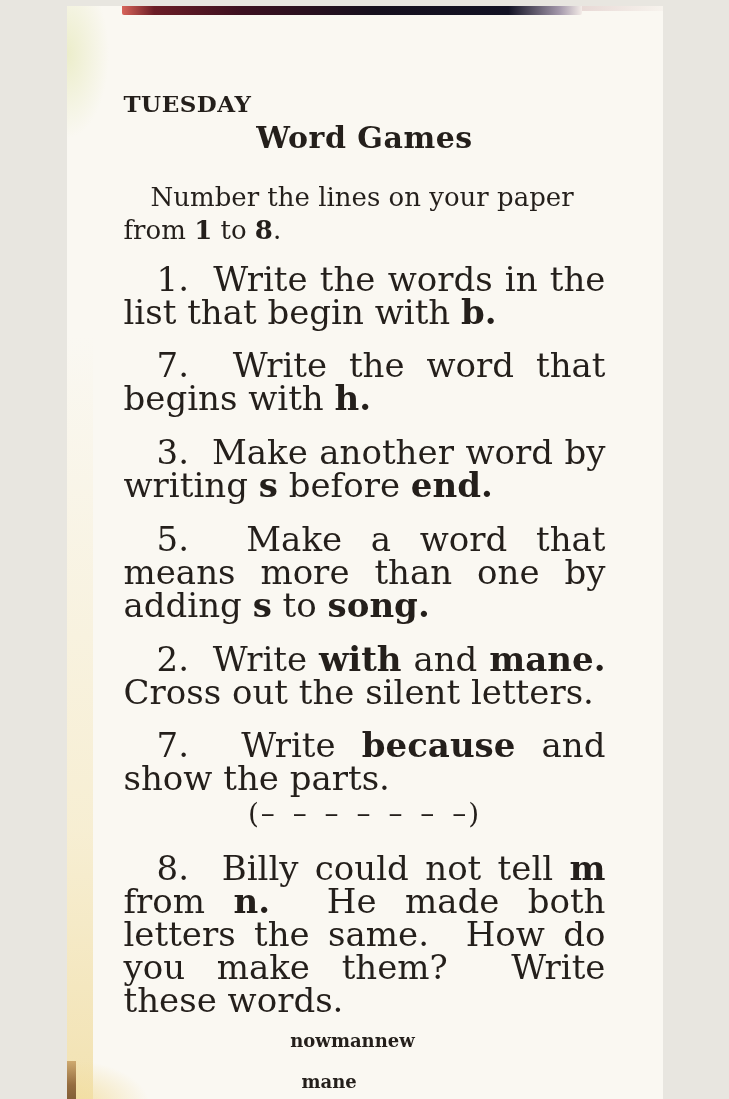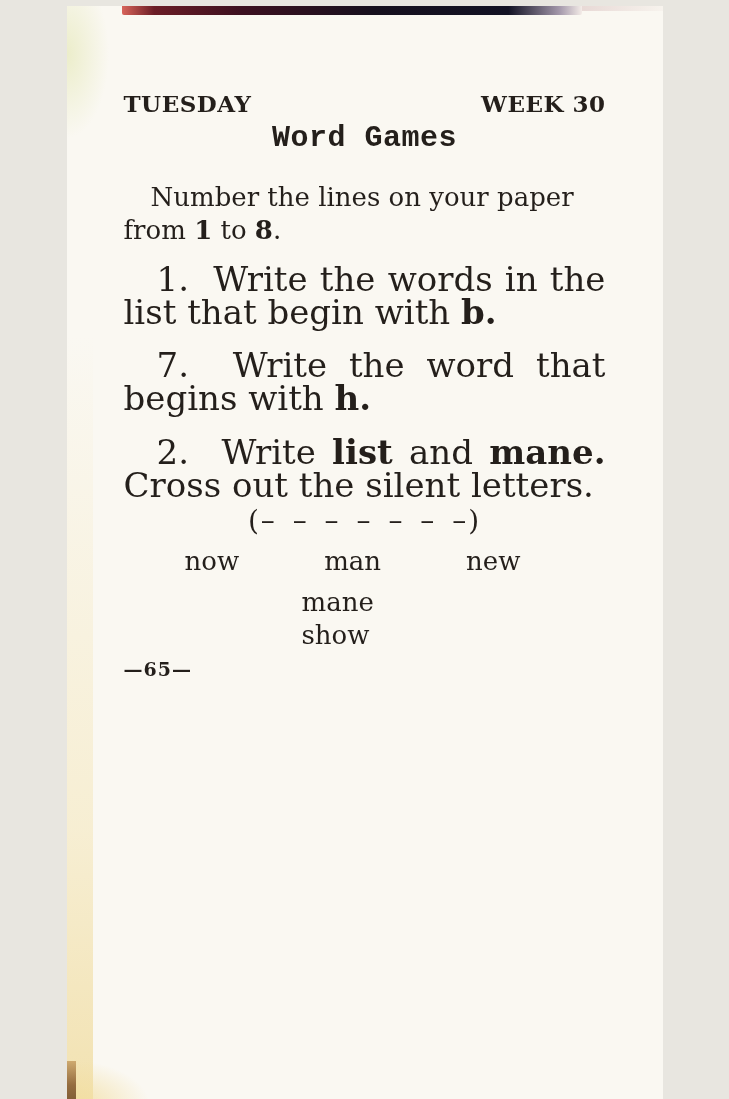--- a/index.html
+++ b/index.html
@@ -54,21 +54,20 @@
   .content{ position:relative; padding:84px 57px 0; }
 
   .header-row{
     display:flex; justify-content:space-between; align-items:baseline;
     font-size:23px; font-weight:bold; letter-spacing:.5px;
   }
   h1.title{
     margin-top:4px; text-align:center;
     font-size:30px; font-weight:bold; letter-spacing:.5px;
     line-height:1.15;
-    font-family:Liberation Mono, monospace;
   }
   p.intro{
     margin-top:25px;
     font-size:26px; line-height:33px;
     text-indent:27px;
     white-space:pre-wrap;
   }
   p.item{
     font-size:34px; line-height:33px;
     text-indent:33px;
@@ -78,22 +77,22 @@
   p.item .b, .intro .b{ font-weight:bold; }
   .mt1{ margin-top:16px; } 
   .mt2{ margin-top:20px; }
   .mt3{ margin-top:21px; }
   p.parts{
     margin-top:2px; text-align:center;
     font-size:28px; line-height:34px;
     word-spacing:5px; letter-spacing:2px;
   }
   .word-row{
-    display:flex; justify-content:space-between;
-    font-size:26px; line-height:33px; font-weight:normal;
+    display:flex; justify-content:center;
+    font-size:18px; line-height:33px; font-weight:bold;
   }
   .row1{ margin-top:7px; padding:0 85px 0 61px; }
   .row2{ margin-top:8px; padding:0 167px 0 178px;flex-direction:column; }
   .page-number{
     margin-top:6px; text-align:left;
     font-size:19px; font-weight:bold; letter-spacing:1px;
   }
 </style>
 </head>
 <body>
@@ -103,33 +102,36 @@
   <div class="top-strip-fade"></div>
   <div class="tint-topleft"></div>
   <div class="tint-left"></div>
   <div class="tint-corner"></div>
   <div class="spine-chip"></div>
 
   <div class="content">
 
     <div class="header-row">
       <span>TUESDAY</span>
-      <span>WEEK 30</span>
     </div>
 
     <h1 class="title">Word Games</h1>
 
     <p class="intro"><span>Number the lines on your paper from </span><span class="b">1</span><span> to </span><span class="b">8</span><span>.</span></p>
 
     <p class="item mt1"><span>1.  Write the words in the list that begin with </span><span class="b">b.</span></p>
     <p class="item mt2"><span>7.  Write the word that begins with </span><span class="b">h.</span></p>
-    <p class="item mt3"><span>2.  Write </span><span class="b">list</span><span> and </span><span class="b">mane.</span><span>  Cross out the silent letters.</span></p>
+    <p class="item mt3"><span>3.  Make another word by writing </span><span class="b">s</span><span> before </span><span class="b">end.</span></p>
+    <p class="item mt3"><span>5.  Make a word that means more than one by adding </span><span class="b">s</span><span> to </span><span class="b">song.</span></p>
+    <p class="item mt3"><span>2.  Write </span><span class="b">with</span><span> and </span><span class="b">mane.</span><span>  Cross out the silent letters.</span></p>
+    <p class="item mt2"><span>7.  Write </span><span class="b">because</span><span> and show the parts.</span></p>
 
     <p class="parts">(– –  – – – – –)</p>
 
+    <p class="item mt3"><span>8.  Billy could not tell </span><span class="b">m</span><span> from </span><span class="b">n.</span><span>  He made both letters the same.  How do you make them?  Write these words.</span></p>
 
     <div class="word-row row1">
       <span>now</span>
       <span>man</span>
       <span>new</span>
     </div>
     <div class="word-row row2">
       <span>mane</span>
       <span>show</span>
     </div>

